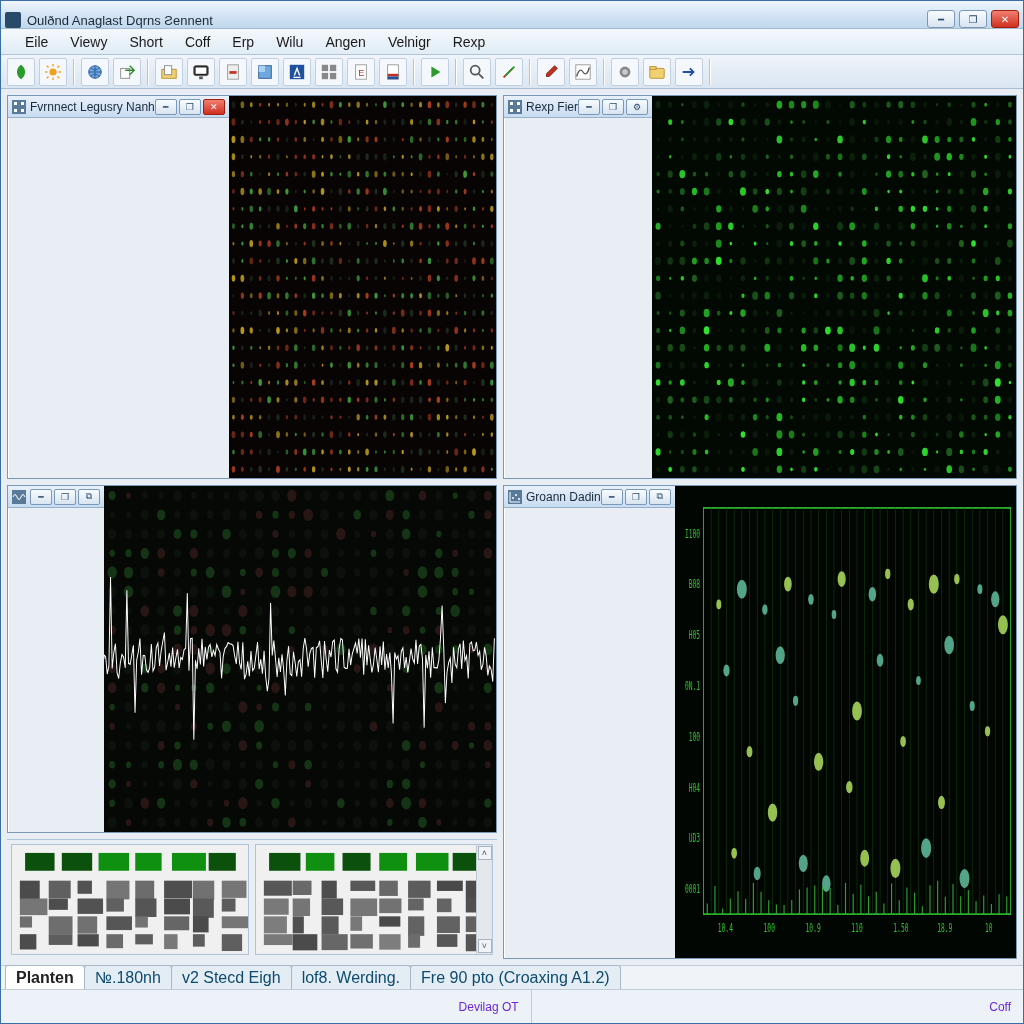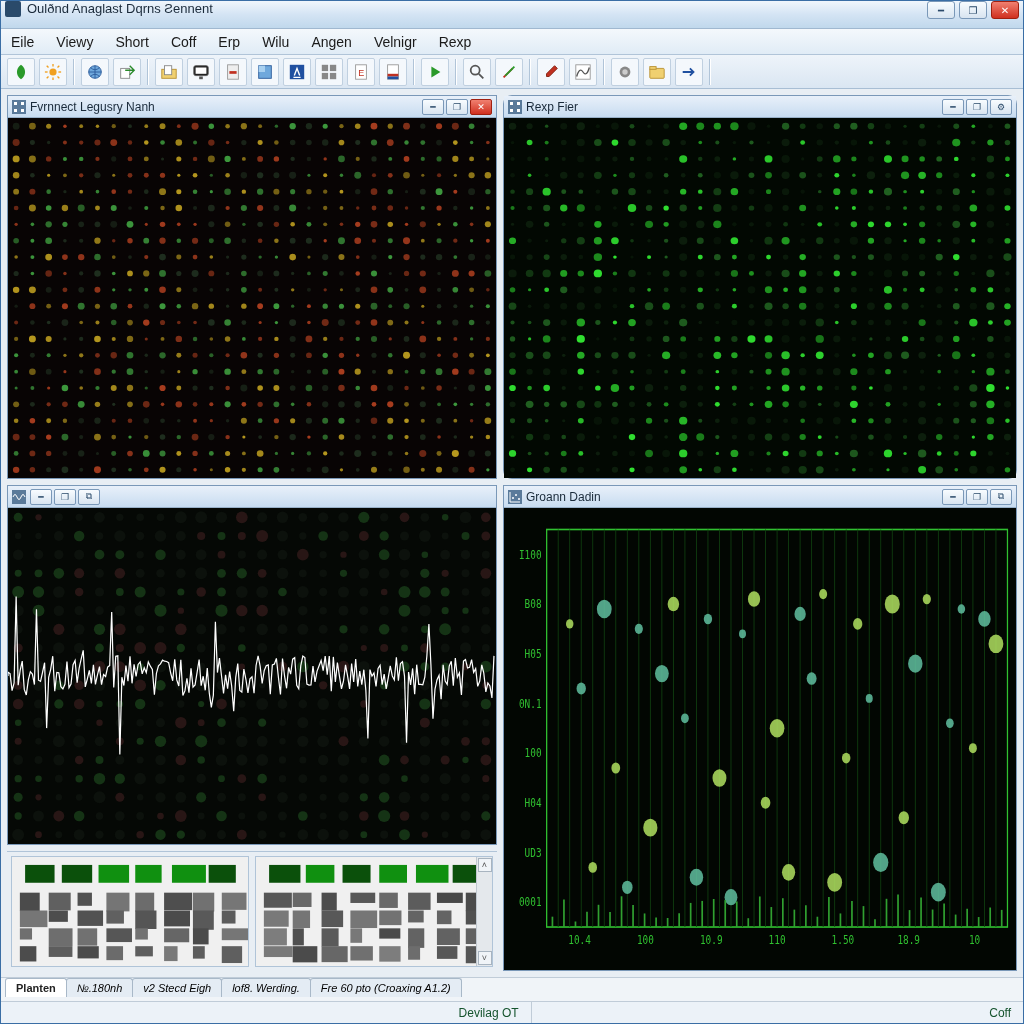--- a/index.html
+++ b/index.html
@@ -6,37 +6,37 @@
 html, body { width: 1024px; height: 1024px; overflow: hidden; background: #a8c8e8; }
 
 .window-outer {
   width: 1024px; height: 1024px;
   background: linear-gradient(to bottom, #d8e8f8 0%, #b8d0e8 100%);
   border: 1px solid #3a6ea5;
   display: flex; flex-direction: column;
 }
 
 .titlebar {
-  height: 28px; display: flex; align-items: flex-start;
+  height: 28px; display: flex; align-items: flex-end;
   background: linear-gradient(to bottom, #f0f6fc 0%, #d4e4f4 50%, #c0d8ec 100%);
   padding: 0 4px; border-bottom: 1px solid #a0b8d0;
 }
 .titlebar .app-icon { width:16px; height:16px; margin-right:6px; background:#2a4a6a; border-radius:2px; }
 .titlebar .title { font-size: 13px; color: #1a2a3a; flex:1; }
 .titlebar .winbtns { display:flex; gap:4px; }
 .titlebar .winbtn {
   width:28px; height:18px; border:1px solid #7a98b8; border-radius:3px;
   background: linear-gradient(#f8fcff,#d8e4f0);
   display:flex; align-items:center; justify-content:center; font-size:10px; color:#2a4a6a;
 }
 .titlebar .winbtn.close { background: linear-gradient(#f08070,#d03020); color:#fff; border-color:#a02010;}
 
 .menubar {
   height: 26px; display:flex; align-items:center; gap: 2px;
-  background: linear-gradient(#f4f8fc,#e0ecf6); padding: 0 0;
+  background: linear-gradient(#f4f8fc,#e0ecf6); padding: 0 14px;
   border-bottom:1px solid #b0c4d8; font-size:14px; color:#1a1a1a;
 }
 .menubar .menu-item { padding: 2px 10px; cursor:default; }
 
 .toolbar {
   height: 34px; display:flex; align-items:center; gap:4px; padding: 2px 6px;
   background: linear-gradient(#eef4fa,#dae6f2);
   border-bottom:1px solid #a8bed4;
 }
 .toolbar .tbtn {
@@ -46,21 +46,21 @@
 .toolbar .tbtn svg { width:18px; height:18px; }
 .toolbar .sep { width:2px; height:26px; border-left:1px solid #b0c4d8; border-right:1px solid #fff; margin:0 2px;}
 
 .workspace {
   flex:1; background:#e8eef4; padding:6px; display:grid; gap:6px;
   grid-template-columns: 490px 1fr;
   grid-template-rows: 384px 1fr;
 }
 
 .panel {
-  border:1px solid #7a98b8; background:#e8eef4; display:flex; flex-direction:column;
+  border:1px solid #7a98b8; background:#e8eef4; display:flex; flex-direction:row;
   box-shadow: inset 1px 1px 0 #fff;
 }
 .panel-header {
   height:22px; display:flex; align-items:center;
   background: linear-gradient(#e8f0fa,#c8dcf0);
   padding: 0 4px; border-bottom:1px solid #98b0c8; font-size:12px; color:#1a2a3a;
 }
 .panel-header .picon { width:14px; height:14px; margin-right:4px; }
 .panel-header .ptitle { flex:1; }
 .panel-header .pbtns { display:flex; gap:2px; }
@@ -85,39 +85,39 @@
 .thumb .scrollbar { position:absolute; right:0; top:0; width:16px; height:100%; background:#e4e8ec; border-left:1px solid #c0c8d0; display:flex; flex-direction:column; align-items:center;}
 .thumb .scrollbar .sbtn { width:14px; height:14px; background:#f0f4f8; border:1px solid #a8b4c0; margin:1px; font-size:9px; text-align:center; line-height:12px; color:#555;}
 .thumb svg { width:100%; height:100%; }
 
 
 .chart-svg { width:100%; height:100%; }
 .chart-svg text { fill:#30c030; font-size:11px; font-family: monospace; }
 .chart-svg .grid line { stroke:#104010; stroke-width:1; }
 
 .panel1 { grid-column:1; grid-row:1; }
-.panel2 { grid-column:2; grid-row:1;border-radius:9px; }
+.panel2 { grid-column:2; grid-row:1; }
 .leftstack { grid-column:1; grid-row:2; display:flex; flex-direction:column; gap:6px; }
 .panel3 { flex:1; }
 .panel4 { grid-column:2; grid-row:2; }
 
 .tabstrip {
   height:24px; background:#f0f4f8; border-top:1px solid #c0ccd8;
-  display:flex; align-items:flex-start; font-size:11px; padding-left:4px;
+  display:flex; align-items:center; font-size:16px; padding-left:4px;
 }
 .tabstrip .tab {
   padding: 3px 10px; border:1px solid #a8b8c8; border-bottom:none;
   background:#fff; margin-right:-1px; border-radius:3px 3px 0 0; color:#222;
 }
-.tabstrip .tab.inactive { background:#e4ecf4; color:#000000;font-style:italic; }
+.tabstrip .tab.inactive { background:#e4ecf4; color:#0c4a6e; }
 .tabstrip .tab:first-child { font-weight:bold; }
 
 .statusbar {
-  height:22px; background:#ecf2f8; border-top:1px solid #c0ccd8;
-  display:flex; align-items:center; font-size:12px; color:#14532d;
+  height:34px; background:#ecf2f8; border-top:1px solid #c0ccd8;
+  display:flex; align-items:center; font-size:12px; color:#6d28d9;
 }
 .statusbar .cell { padding:0 12px; border-right:1px solid #c0ccd8; height:100%; display:flex; align-items:center; }
 .statusbar .spacer { flex:1; }
 .statusbar .cell.last { border-right:none; }
 </style>
 </head>
 <body>
 
 <div class="window-outer">
 
@@ -2359,21 +2359,21 @@
       </div>
     </div>
 
   </div>
 
   <div class="tabstrip">
     <div class="tab">Planten</div>
     <div class="tab inactive">№.180nh</div>
     <div class="tab inactive">v2 Stecd Eigh</div>
     <div class="tab inactive">lof8. Werding.</div>
-    <div class="tab inactive">Fre 60 pto  (Croaxing A1.2)</div>
+    <div class="tab inactive">Fre 90 pto  (Croaxing A1.2)</div>
   </div>
 
   <div class="statusbar">
     <div class="spacer"></div>
     <div class="cell">Devilag  OT</div>
     <div class="spacer"></div>
     <div class="cell last">Coff</div>
   </div>
 
 </div>

